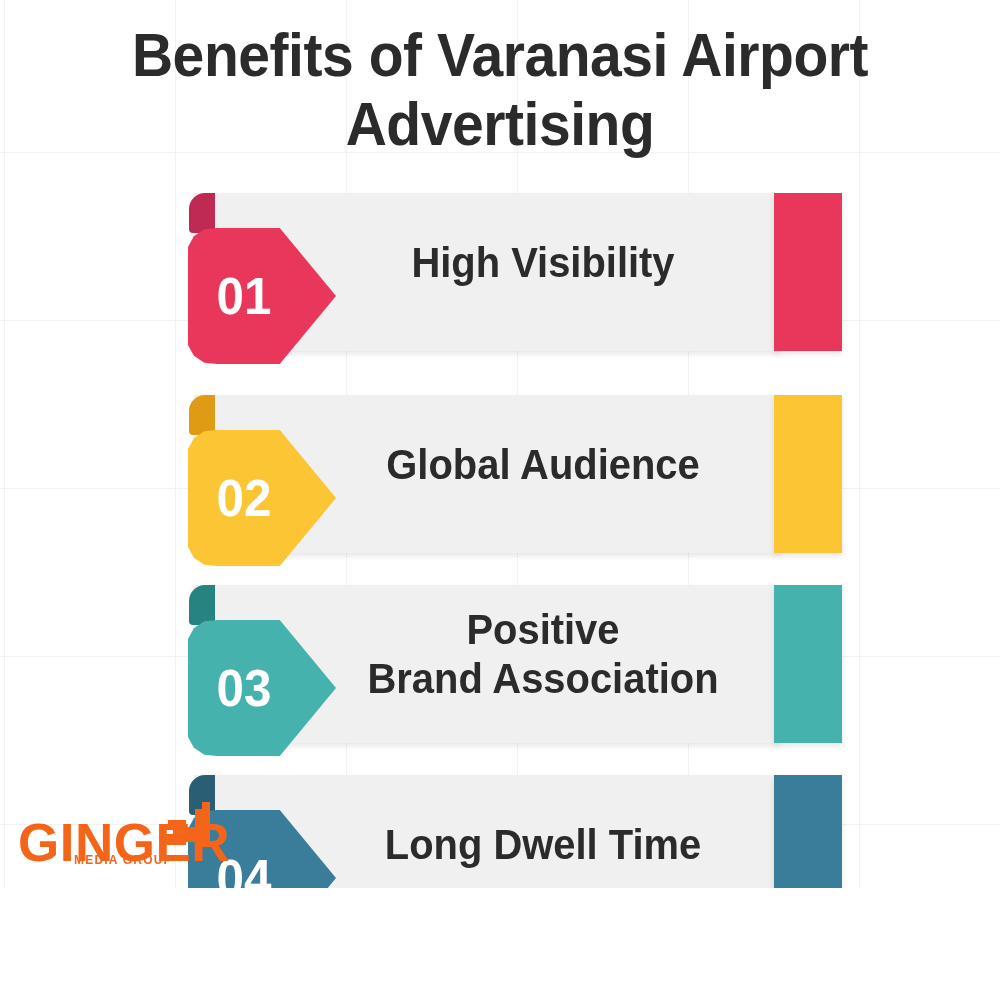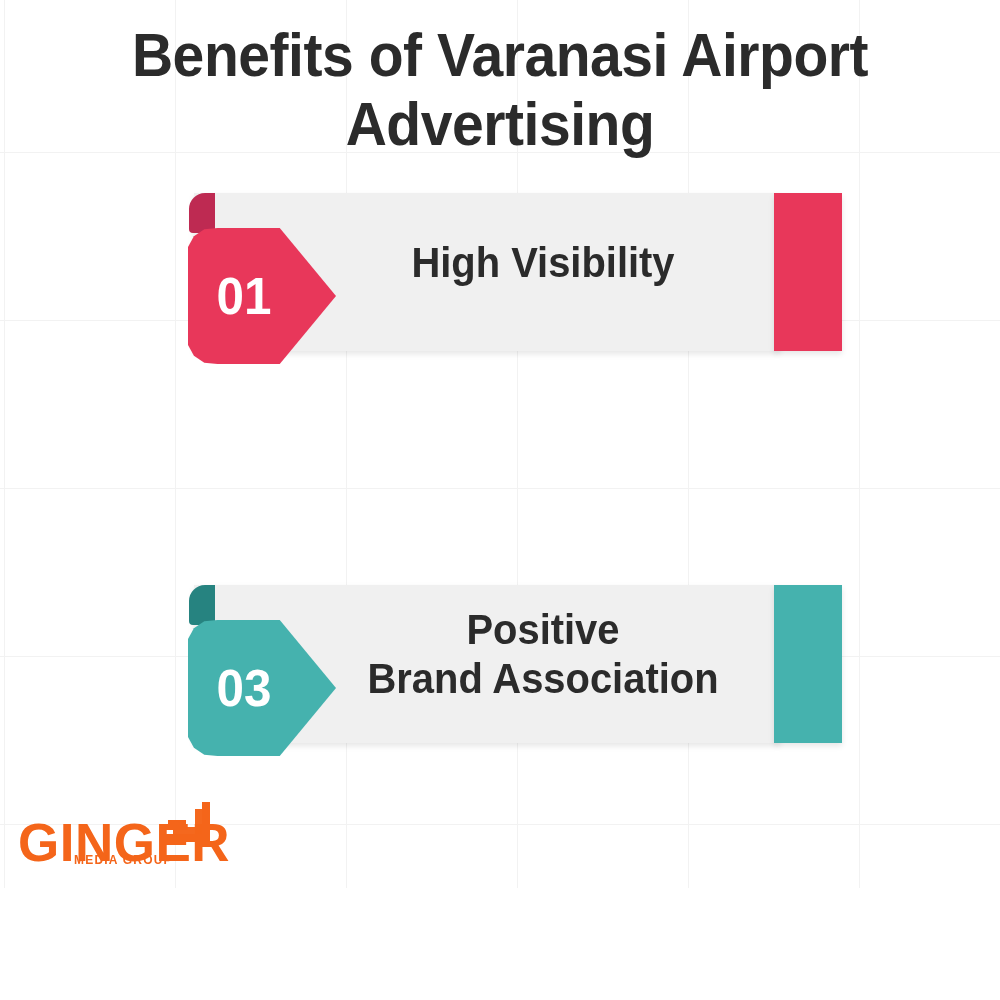--- a/index.html
+++ b/index.html
@@ -202,31 +202,47 @@
 
   <div class="row row-1">
     <div class="card" style="background: rgb(240, 240, 240);"></div>
     <div class="card-label">High Visibility</div>
     <div class="right-block" style="background: rgb(232, 55, 90);"></div>
     <div class="tag-fold" style="background: rgb(190, 42, 82);"></div>
     <div class="tag" style="background: rgb(232, 55, 90);"></div>
     <div class="tag-number">01</div>
   </div>
 
+  <div class="row row-2">
+    <div class="card" style="background: rgb(240, 240, 240);"></div>
+    <div class="card-label">Global Audience</div>
+    <div class="right-block" style="background: rgb(251, 197, 52);"></div>
+    <div class="tag-fold" style="background: rgb(224, 155, 21);"></div>
+    <div class="tag" style="background: rgb(251, 197, 52);"></div>
+    <div class="tag-number">02</div>
+  </div>
 
   <div class="row row-3">
     <div class="card" style="background: rgb(240, 240, 240);"></div>
     <div class="card-label">Positive
 Brand Association</div>
     <div class="right-block" style="background: rgb(69, 178, 174);"></div>
     <div class="tag-fold" style="background: rgb(38, 131, 128);"></div>
     <div class="tag" style="background: rgb(69, 178, 174);"></div>
     <div class="tag-number">03</div>
   </div>
 
+  <div class="row row-4">
+    <div class="card" style="background: rgb(240, 240, 240);"></div>
+    <div class="card-label">Long Dwell Time</div>
+    <div class="right-block" style="background: rgb(58, 125, 155);"></div>
+    <div class="tag-fold" style="background: rgb(42, 94, 117);"></div>
+    <div class="tag" style="background: rgb(58, 125, 155);"></div>
+    <div class="tag-number">04</div>
+  </div>
 
   <div id="logo">
     <div id="logo-word" style="color: rgb(244, 101, 26);">GINGER</div>
     <div id="logo-tagline" style="color: rgb(244, 101, 26); margin-left: 20px;">MEDIA GROUP</div>
     <svg id="logo-mark" viewBox="0 0 46 46">
       <g fill="#f4651a">
         <path d="M2 42 L2 34 L38 34 L38 2 L46 2 L46 42 Z"></path>
         <path d="M9 42 L9 27 L31 27 L31 9 L38 9 L38 34 L16 34 L16 42 Z" opacity="0.98"></path>
         <rect x="9" y="27" width="0" height="0"></rect>
         <path d="M2 26 L2 18 L24 18 L24 2 L31 2 L31 25 L9 25 L9 26 Z" opacity="0"></path>

